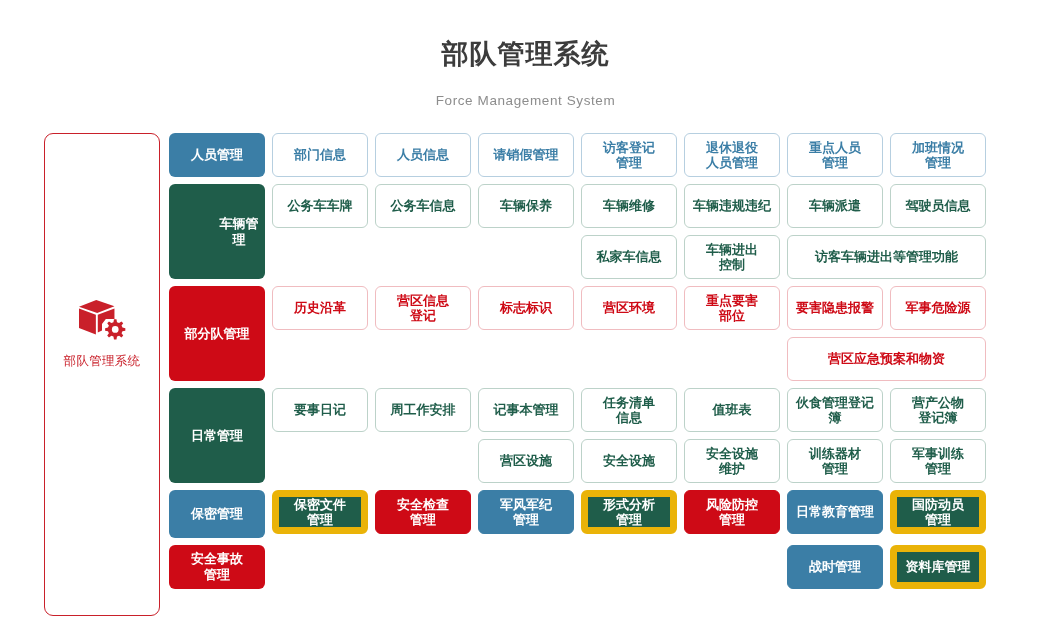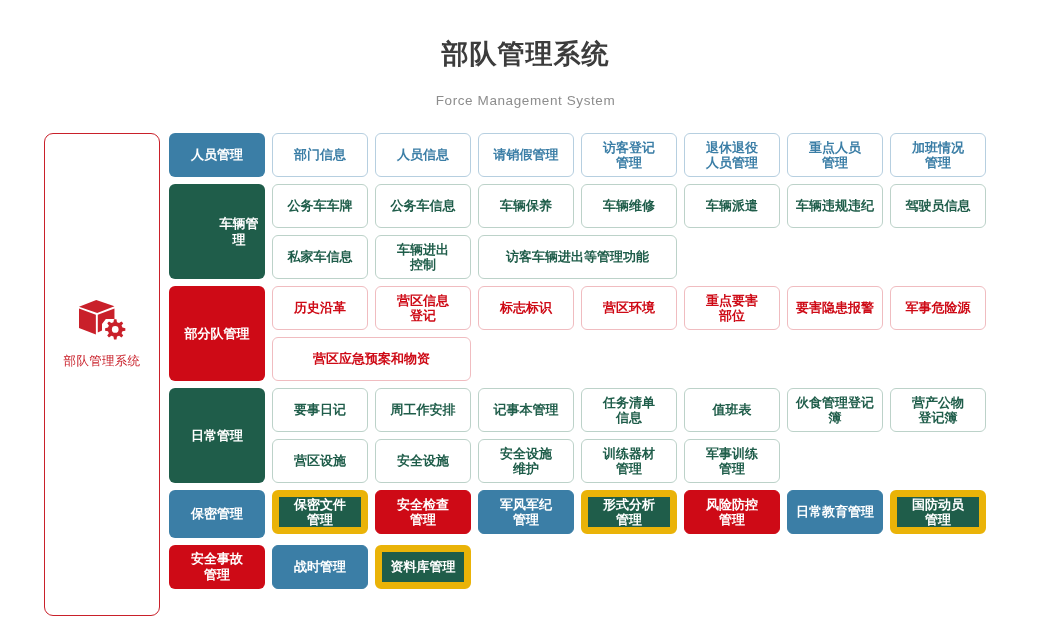--- a/index.html
+++ b/index.html
@@ -56,21 +56,21 @@
     flex: 0 0 96px;
     border-radius: 6px;
     display: flex; align-items: center; justify-content: center;
     color: #ffffff; font-size: 13px; font-weight: bold;
     text-align: center; line-height: 1.25; padding: 4px;
   }
   .cat-blue  { background: #3b7ea6; }
   .cat-green { background: #1f5d4a; }
   .cat-red   { background: #ce0a16; }
 
-  .rows { display: flex; flex-direction: column; gap: 7px; flex: 1; }
+  .rows { display: flex; flex-direction: column; gap: 7px; flex: 1; align-items: flex-end; }
   .row { display: flex; gap: 7px; }
 
   .btn {
     flex: 0 0 96px;
     height: 44px;
     border-radius: 6px;
     display: flex; align-items: center; justify-content: center;
     text-align: center; font-size: 13px; font-weight: bold;
     line-height: 1.22; padding: 3px 4px;
     background: #ffffff;
@@ -142,22 +142,22 @@
           </div>
         </div>
         <div class="section">
           <div class="cat-label cat-green" style="white-space: pre-line; padding-left: 48px;">车辆管理</div>
           <div class="rows">
             <div class="row">
               <div class="btn o-green">公务车车牌</div>
               <div class="btn o-green">公务车信息</div>
               <div class="btn o-green">车辆保养</div>
               <div class="btn o-green">车辆维修</div>
+              <div class="btn o-green">车辆违规违纪</div>
               <div class="btn o-green">车辆派遣</div>
-              <div class="btn o-green">车辆违规违纪</div>
               <div class="btn o-green">驾驶员信息</div>
             </div>
             <div class="row">
               <div class="btn o-green">私家车信息</div>
               <div class="btn o-green">车辆进出
 控制</div>
               <div class="btn o-green wide2">访客车辆进出等管理功能</div>
             </div>
           </div>
         </div>

